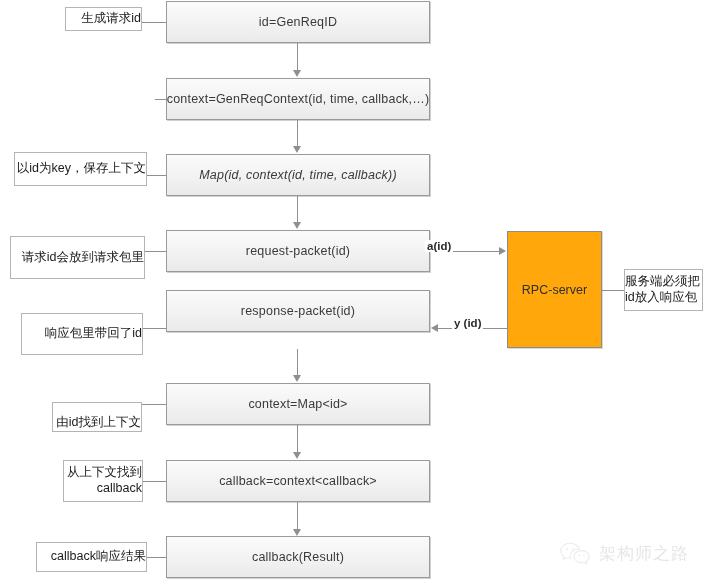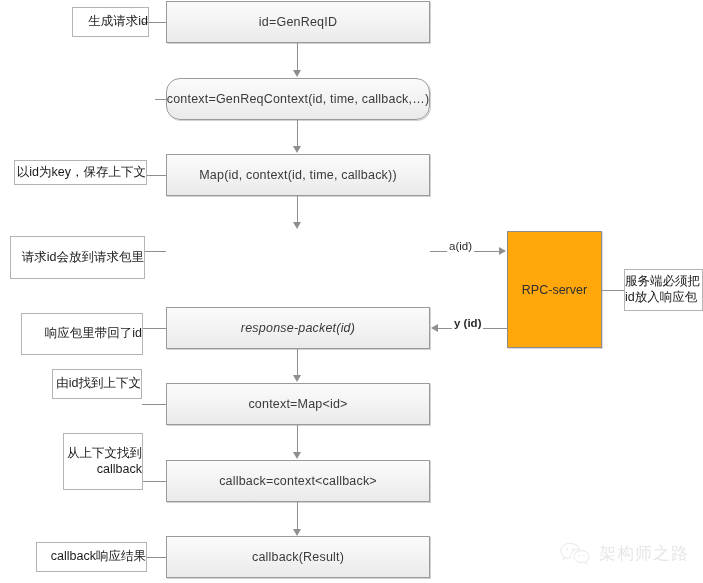--- a/index.html
+++ b/index.html
@@ -133,23 +133,24 @@
     letter-spacing: 1px;
   }
   .wm-icon { display:block; }
 </style>
 </head>
 <body>
 
 <div id="canvas">
 
   <div class="node" style="top:1px;">id=GenReqID</div>
-  <div class="node" style="top:78px;border-radius:14px;">context=GenReqContext(id, time, callback,…)</div>
-  <div class="node" style="top:154px;">Map(id, context(id, time, callback))</div>
-  <div class="node" style="top:307px;font-style:italic;">response-packet(id)</div>
+  <div class="node" style="top:78px;">context=GenReqContext(id, time, callback,…)</div>
+  <div class="node" style="top:154px;font-style:italic;">Map(id, context(id, time, callback))</div>
+  <div class="node" style="top:230px;">request-packet(id)</div>
+  <div class="node" style="top:290px;">response-packet(id)</div>
   <div class="node" style="top:383px;">context=Map&lt;id&gt;</div>
   <div class="node" style="top:460px;">callback=context&lt;callback&gt;</div>
   <div class="node" style="top:536px;">callback(Result)</div>
 
   <div class="server-node">RPC-server</div>
 
   <div class="vline" style="left:297px; top:43px;  height:28px;"></div>
   <div class="arrow-down" style="left:293px; top:70px;"></div>
 
   <div class="vline" style="left:297px; top:120px; height:27px;"></div>
@@ -162,59 +163,59 @@
   <div class="arrow-down" style="left:293px; top:375px;"></div>
 
   <div class="vline" style="left:297px; top:425px; height:28px;"></div>
   <div class="arrow-down" style="left:293px; top:452px;"></div>
 
   <div class="vline" style="left:297px; top:502px; height:28px;"></div>
   <div class="arrow-down" style="left:293px; top:529px;"></div>
 
   <div class="hline" style="left:430px; top:251px; width:70px;"></div>
   <div class="arrow-right" style="left:499px; top:247px;"></div>
-  <div class="edge-label" style="left:447px; top:240px;">a(id)</div>
+  <div class="edge-label" style="left:425px; top:240px;font-weight:bold;">a(id)</div>
 
   <div class="hline" style="left:437px; top:328px; width:70px;"></div>
   <div class="arrow-left" style="left:431px; top:324px;"></div>
   <div class="edge-label" style="left:452px; top:317px;font-weight:bold;">y (id)</div>
 
   <div class="hline" style="left:142px; top:22px;  width:24px;"></div>
   <div class="hline" style="left:155px; top:99px;  width:11px;"></div>
   <div class="hline" style="left:147px; top:175px; width:19px;"></div>
   <div class="hline" style="left:145px; top:251px; width:21px;"></div>
   <div class="hline" style="left:143px; top:328px; width:23px;"></div>
   <div class="hline" style="left:142px; top:404px; width:24px;"></div>
   <div class="hline" style="left:143px; top:481px; width:23px;"></div>
   <div class="hline" style="left:147px; top:557px; width:19px;"></div>
 
   <div class="hline" style="left:602px; top:290px; width:22px;"></div>
 
-  <div class="callout right-anchor" style="left:72px;  top:7px;   width:77px;  height:30px;">
+  <div class="callout right-anchor" style="left:65px;  top:7px;   width:77px;  height:24px;">
     <span class="ln">生成请求id</span>
   </div>
 
 
-  <div class="callout right-anchor" style="left:14px;  top:160px; width:133px; height:25px;">
+  <div class="callout right-anchor" style="left:14px;  top:152px; width:133px; height:34px;">
     <span class="ln">以id为key，保存上下文</span>
   </div>
 
   <div class="callout right-anchor" style="left:10px;  top:236px; width:135px; height:43px;">
     <span class="ln">请求id会放到请求包里</span>
   </div>
 
   <div class="callout right-anchor" style="left:21px;  top:313px; width:122px; height:42px;">
     <span class="ln">响应包里带回了id</span>
   </div>
 
-  <div class="callout right-anchor" style="left:52px;  top:369px; width:90px;  height:30px;">
+  <div class="callout right-anchor" style="left:52px;  top:402px; width:90px;  height:30px;justify-content:flex-end;">
     <span class="ln">由id找到上下文</span>
   </div>
 
-  <div class="callout right-anchor" style="left:63px;  top:433px; width:80px;  height:57px;">
+  <div class="callout right-anchor" style="left:63px;  top:460px; width:80px;  height:42px;">
     <span class="ln">从上下文找到</span>
     <span class="ln">callback</span>
   </div>
 
   <div class="callout right-anchor" style="left:36px;  top:542px; width:111px; height:30px;">
     <span class="ln">callback响应结果</span>
   </div>
 
   <div class="callout" style="left:624px; top:269px; width:79px; height:42px; align-items:flex-start;">
     <span class="ln">服务端必须把</span>

